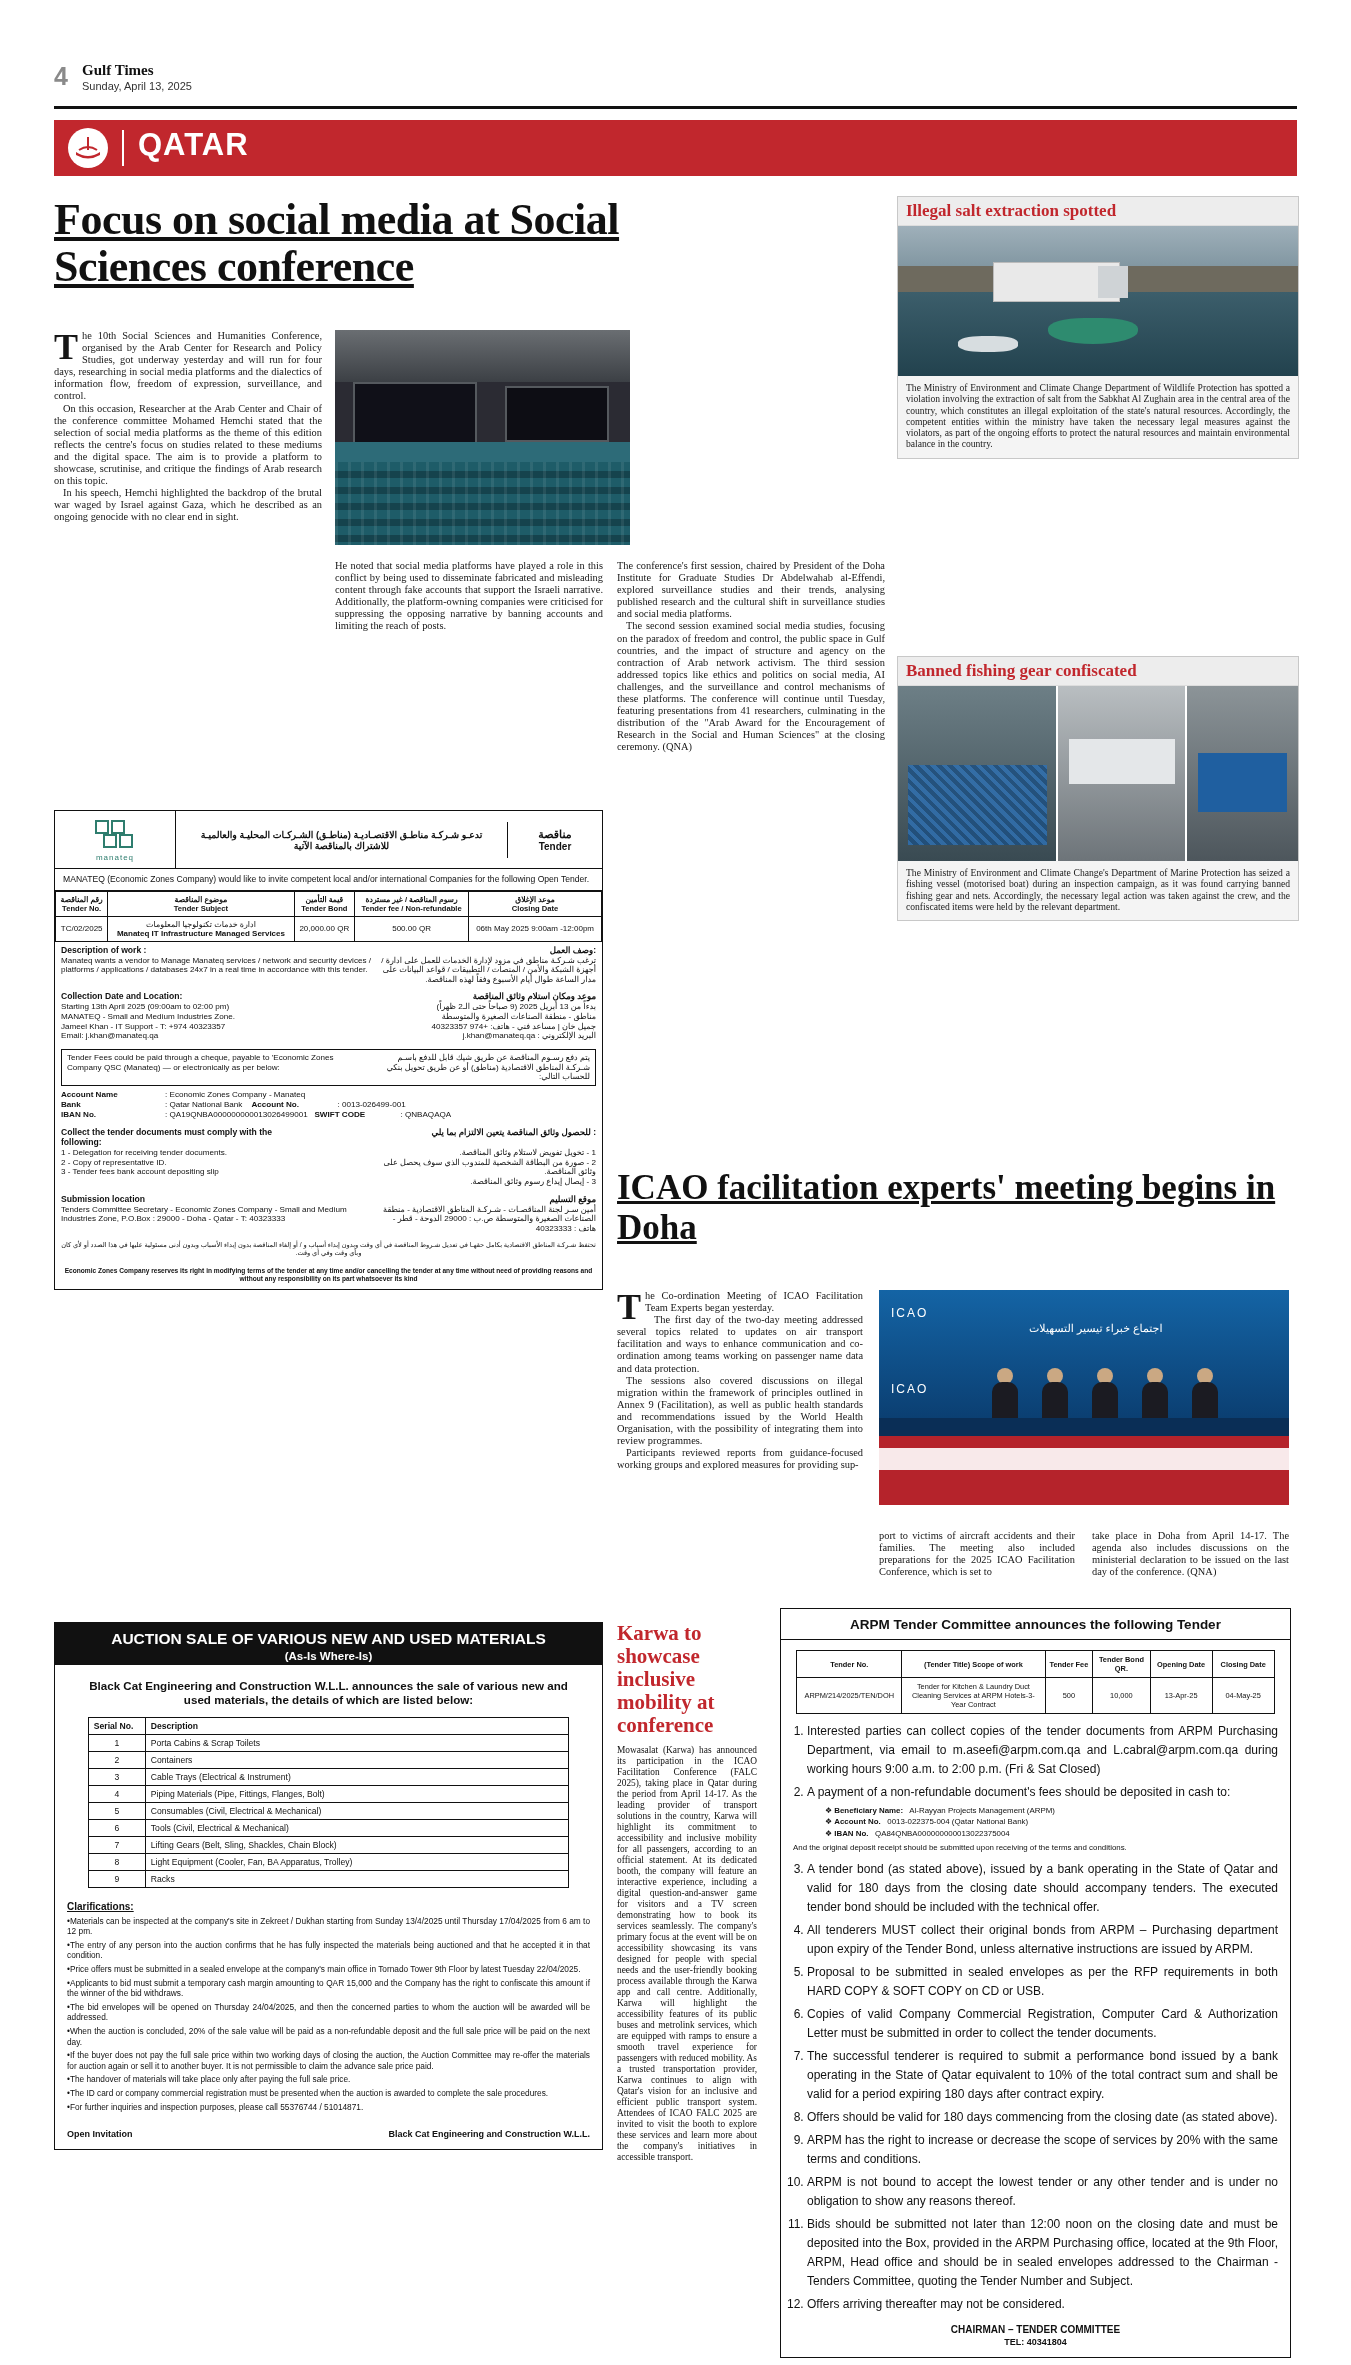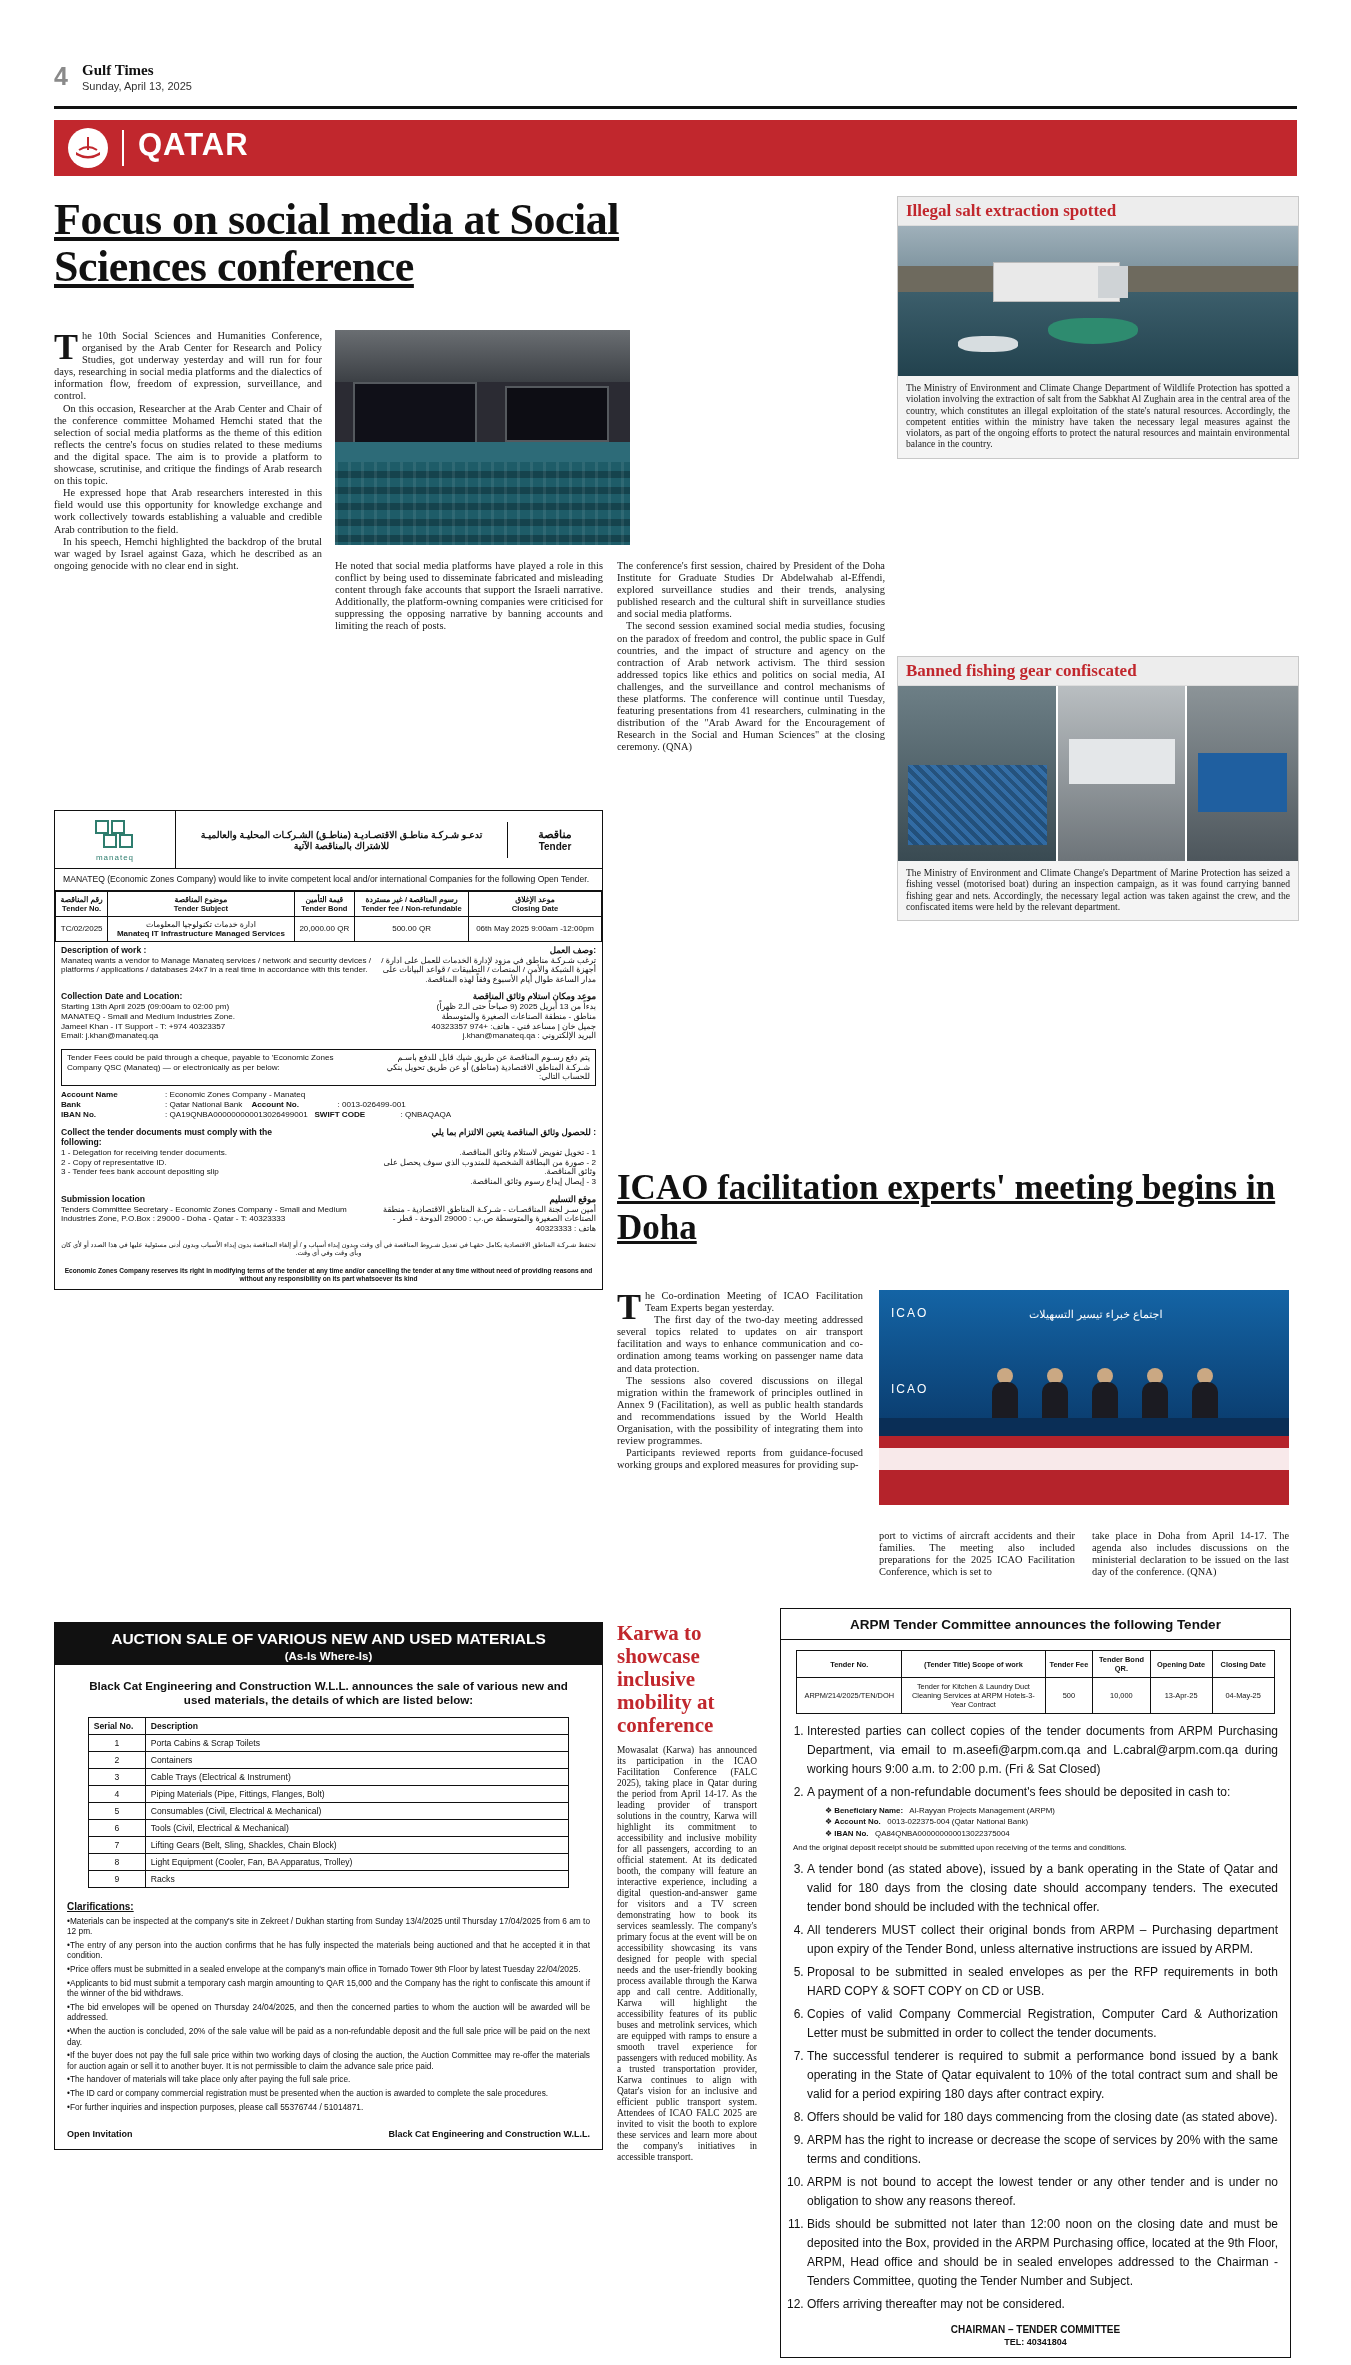--- a/index.html
+++ b/index.html
@@ -72,21 +72,21 @@
   .icao-head { position:absolute; left:617px; top:1168px; width:672px; font-size:35px; line-height:40px; font-weight:bold; }
   .icao-photo { position:absolute; left:879px; top:1290px; width:410px; height:215px; background:#0d3b66; overflow:hidden; }
   .icao-photo .backdrop { position:absolute; left:0; top:0; width:100%; height:128px; background:linear-gradient(#1464a5,#0b3f72); }
   .icao-photo .band { position:absolute; left:0; top:128px; width:100%; height:18px; background:#0a2e56; }
   .icao-photo .table { position:absolute; left:0; top:146px; width:100%; height:69px; background:#b5232b; }
   .icao-photo .table:after { content:""; position:absolute; left:0; top:12px; width:100%; height:22px; background:#ffffff; opacity:.9; }
   .icao-photo .p { position:absolute; top:92px; width:26px; height:40px; background:#1b1b22; border-radius:10px 10px 0 0; }
   .icao-photo .ph { position:absolute; width:16px; height:16px; border-radius:50%; background:#caa883; top:78px; }
   .icao-photo .logo-l { position:absolute; left:12px; top:16px; color:#fff; font-family:"Liberation Sans",sans-serif; font-size:12px; letter-spacing:2px; }
   .icao-photo .logo-l2 { position:absolute; left:12px; top:92px; color:#fff; font-family:"Liberation Sans",sans-serif; font-size:12px; letter-spacing:2px; }
-  .icao-photo .ar { position:absolute; left:150px; top:18px; color:#fff; font-size:11px; font-family:"Liberation Sans",sans-serif; }
+  .icao-photo .ar { position:absolute; left:150px; top:32px; color:#fff; font-size:11px; font-family:"Liberation Sans",sans-serif; }
 
   .icao-col-a { position:absolute; left:617px; top:1290px; width:246px; }
   .icao-col-b { position:absolute; left:879px; top:1530px; width:196px; }
   .icao-col-c { position:absolute; left:1092px; top:1530px; width:197px; }
 
   
   .manateq { position:absolute; left:54px; top:810px; width:547px; border:1.5px solid #111; background:#fff; font-family:"Liberation Sans", sans-serif; font-size:8.3px; color:#111; }
   .manateq .hdr { display:flex; align-items:center; border-bottom:1px solid #111; }
   .manateq .logo-cell { width:112px; padding:6px 4px; text-align:center; border-right:1px solid #111; }
   .manateq .logo-cell .mk { font-family:"Liberation Sans",sans-serif; font-size:8px; color:#2e7d6e; letter-spacing:1px; }
@@ -171,21 +171,20 @@
     <div class="ceiling"></div>
     <div class="screen"></div>
     <div class="screen2"></div>
     <div class="stage"></div>
     <div class="seats"></div>
   </div>
 
   <div class="body-col col-a">
     <p class="first"><span class="dropcap">T</span><span>he 10th Social Sciences and Humanities Conference, organised by the Arab Center for Research and Policy Studies, got underway yesterday and will run for four days, researching in social media platforms and the dialectics of information flow, freedom of expression, surveillance, and control.</span></p>
     <p>On this occasion, Researcher at the Arab Center and Chair of the conference committee Mohamed Hemchi stated that the selection of social media platforms as the theme of this edition reflects the centre's focus on studies related to these mediums and the digital space. The aim is to provide a platform to showcase, scrutinise, and critique the findings of Arab research on this topic.</p>
-    <p>He expressed hope that Arab researchers interested in this field would use this opportunity for knowledge exchange and work collectively towards establishing a valuable and credible Arab contribution to the field.</p>
     <p>In his speech, Hemchi highlighted the backdrop of the brutal war waged by Israel against Gaza, which he described as an ongoing genocide with no clear end in sight.</p>
   </div>
 
   <div class="body-col col-b">
     <p class="first">He noted that social media platforms have played a role in this conflict by being used to disseminate fabricated and misleading content through fake accounts that support the Israeli narrative. Additionally, the platform-owning companies were criticised for suppressing the opposing narrative by banning accounts and limiting the reach of posts.</p>
   </div>
 
   <div class="body-col col-c">
     <p class="first">The conference's first session, chaired by President of the Doha Institute for Graduate Studies Dr Abdelwahab al-Effendi, explored surveillance studies and their trends, analysing published research and the cultural shift in surveillance studies and social media platforms.</p>
     <p>The second session examined social media studies, focusing on the paradox of freedom and control, the public space in Gulf countries, and the impact of structure and agency on the contraction of Arab network activism. The third session addressed topics like ethics and politics on social media, AI challenges, and the surveillance and control mechanisms of these platforms. The conference will continue until Tuesday, featuring presentations from 41 researchers, culminating in the distribution of the "Arab Award for the Encouragement of Research in the Social and Human Sciences" at the closing ceremony. (QNA)</p>

